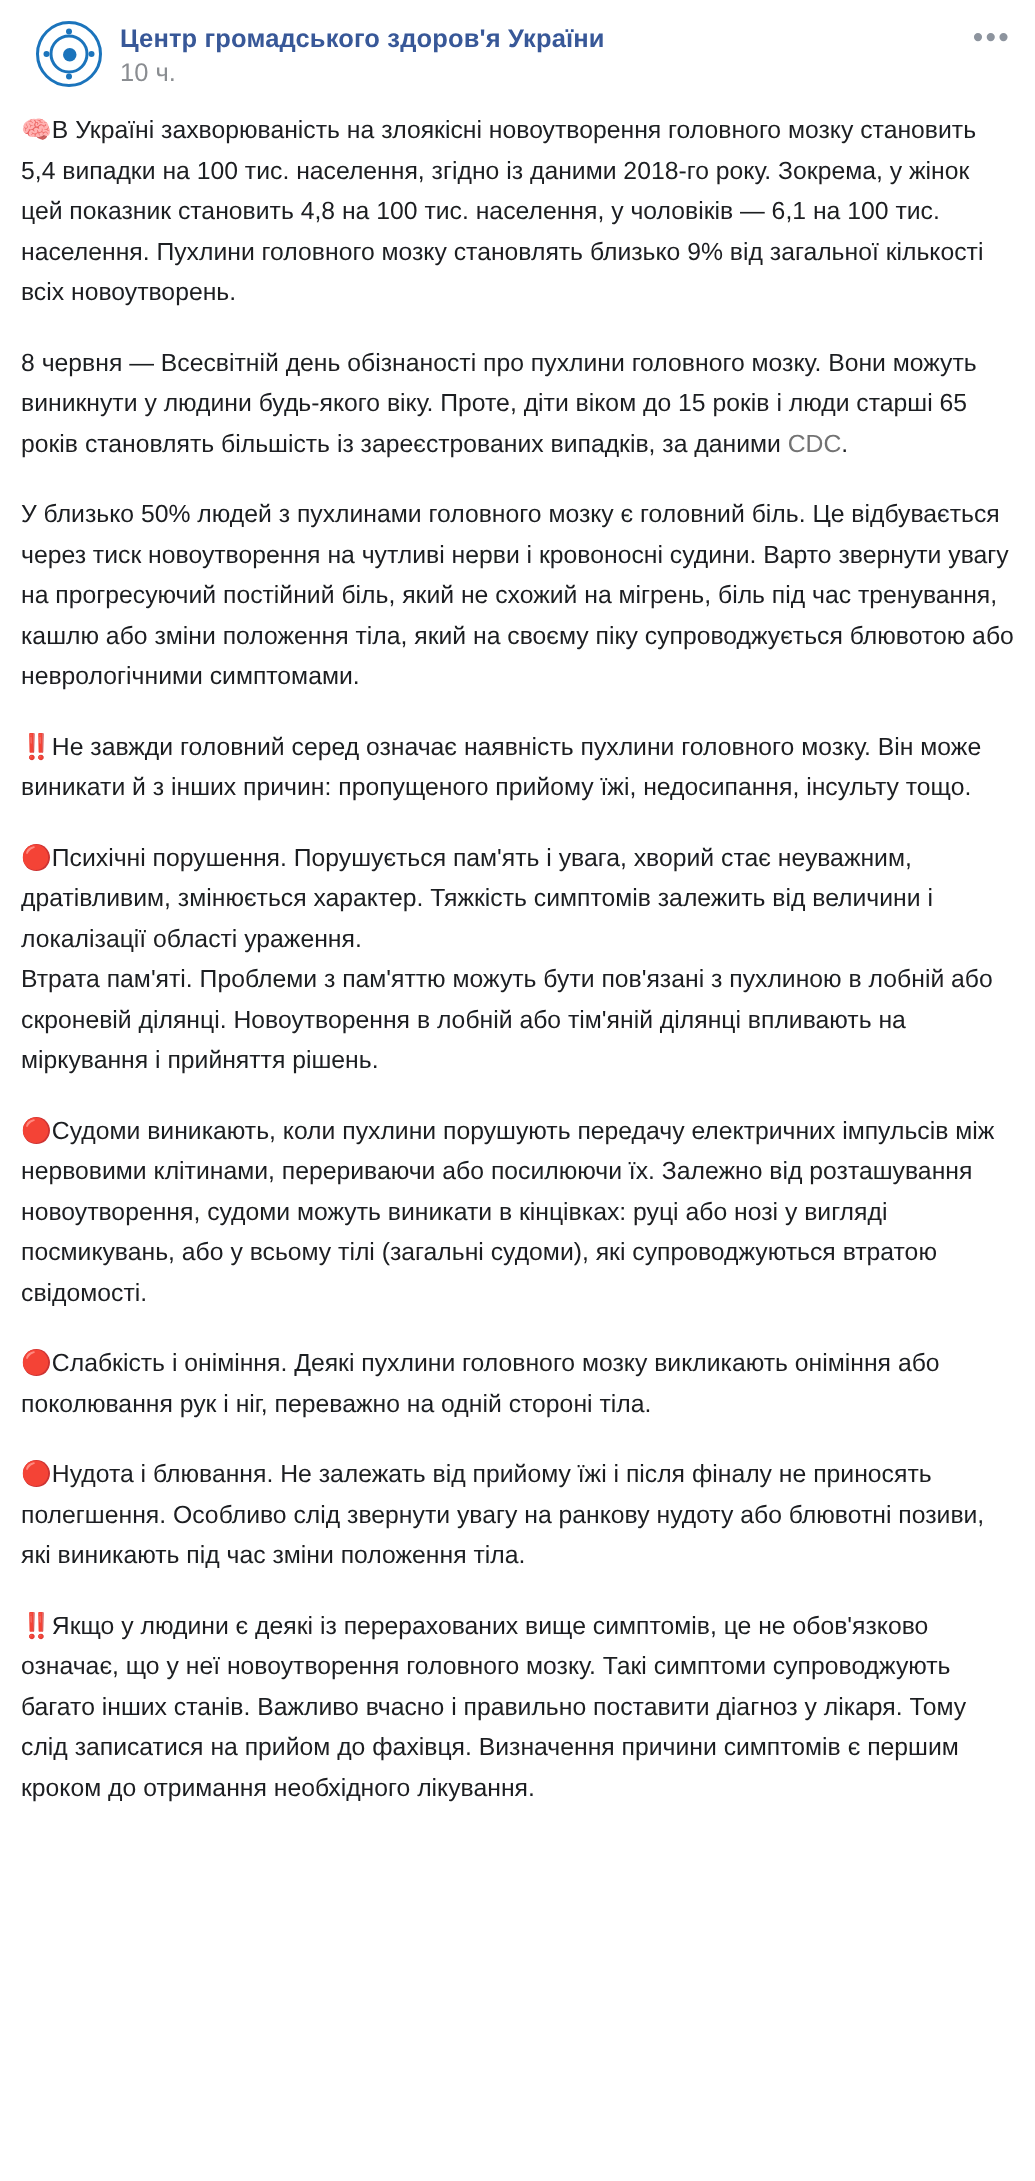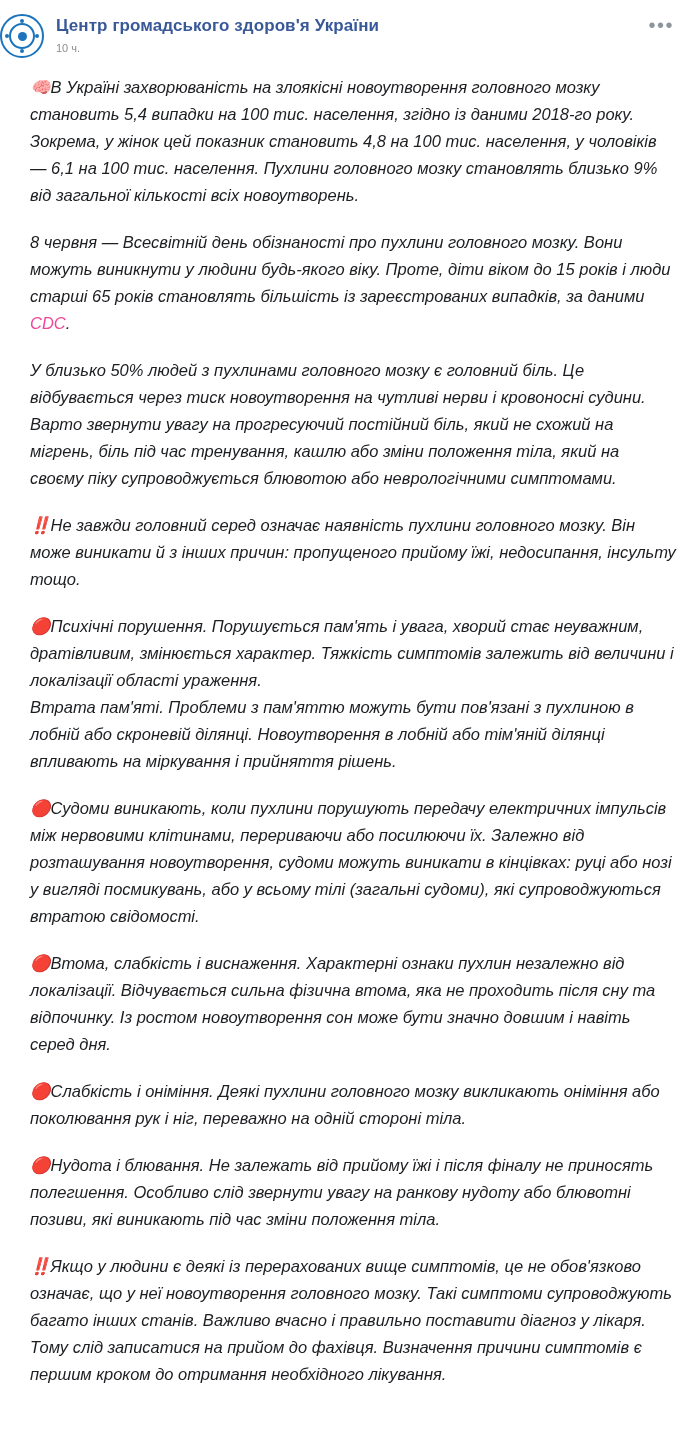--- a/index.html
+++ b/index.html
@@ -15,21 +15,21 @@
     color: #1c1e21;
   }
   .post {
     width: 690px;
     background: #ffffff;
     padding: 0;
   }
   .post-header {
     display: flex;
     align-items: flex-start;
-    padding: 14px 16px 6px 0;
+    padding: 14px 16px 6px 24px;
     position: relative;
   }
   .avatar {
     width: 44px;
     height: 44px;
     border-radius: 50%;
     background: #ffffff;
     border: 2px solid #1b74bc;
     flex: 0 0 auto;
     margin-right: 12px;
@@ -76,21 +76,21 @@
     padding-top: 1px;
   }
   .page-name {
     font-size: 17px;
     font-weight: bold;
     color: #385898;
     line-height: 21px;
     letter-spacing: 0.1px;
   }
   .timestamp {
-    font-size: 11px;
+    font-size: 17px;
     color: #8a8d91;
     line-height: 19px;
     margin-top: 3px;
   }
   .more-btn {
     position: absolute;
     right: 16px;
     top: 18px;
     color: #8d949e;
     font-size: 20px;
@@ -99,28 +99,27 @@
     cursor: pointer;
     user-select: none;
   }
   .post-body {
     padding: 10px 14px 16px 14px;
     font-size: 16.5px;
     line-height: 27px;
     color: #1c1e21;
   }
   .post-body p {
-    margin: 0 0 20px 16px;
-    font-style: italic;
+    margin: 0 0 20px 0;
   }
   .post-body p:last-child {
     margin-bottom: 0;
   }
   .post-body a {
-    color: #ec4899;
+    color: #737373;
     text-decoration: none;
   }
 </style>
 </head>
 <body>
 
 <div class="post">
 
   <div class="post-header">
     <div class="avatar">
@@ -139,19 +138,18 @@
   </div>
 
   <div class="post-body">
     <p>🧠В Україні захворюваність на злоякісні новоутворення головного мозку становить 5,4 випадки на 100 тис. населення, згідно із даними 2018-го року. Зокрема, у жінок цей показник становить 4,8 на 100 тис. населення, у чоловіків — 6,1 на 100 тис. населення. Пухлини головного мозку становлять близько 9% від загальної кількості всіх новоутворень.</p>
     <p><span>8 червня — Всесвітній день обізнаності про пухлини головного мозку. Вони можуть виникнути у людини будь-якого віку. Проте, діти віком до 15 років і люди старші 65 років становлять більшість із зареєстрованих випадків, за даними <a href="#">CDC</a>.</span></p>
     <p>У близько 50% людей з пухлинами головного мозку є головний біль. Це відбувається через тиск новоутворення на чутливі нерви і кровоносні судини. Варто звернути увагу на прогресуючий постійний біль, який не схожий на мігрень, біль під час тренування, кашлю або зміни положення тіла, який на своєму піку супроводжується блювотою або неврологічними симптомами.</p>
     <p>‼️Не завжди головний серед означає наявність пухлини головного мозку. Він може виникати й з інших причин: пропущеного прийому їжі, недосипання, інсульту тощо.</p>
     <p style="white-space: pre-line;">🔴Психічні порушення. Порушується пам'ять і увага, хворий стає неуважним, дратівливим, змінюється характер. Тяжкість симптомів залежить від величини і локалізації області ураження.
 Втрата пам'яті. Проблеми з пам'яттю можуть бути пов'язані з пухлиною в лобній або скроневій ділянці. Новоутворення в лобній або тім'яній ділянці впливають на міркування і прийняття рішень.</p>
     <p>🔴Судоми виникають, коли пухлини порушують передачу електричних імпульсів між нервовими клітинами, перериваючи або посилюючи їх. Залежно від розташування новоутворення, судоми можуть виникати в кінцівках: руці або нозі у вигляді посмикувань, або у всьому тілі (загальні судоми), які супроводжуються втратою свідомості.</p>
-    <p>🔴Втома, слабкість і виснаження. Характерні ознаки пухлин незалежно від локалізації. Відчувається сильна фізична втома, яка не проходить після сну та відпочинку. Із ростом новоутворення сон може бути значно довшим і навіть серед дня.</p>
     <p>🔴Слабкість і оніміння. Деякі пухлини головного мозку викликають оніміння або поколювання рук і ніг, переважно на одній стороні тіла.</p>
     <p>🔴Нудота і блювання. Не залежать від прийому їжі і після фіналу не приносять полегшення. Особливо слід звернути увагу на ранкову нудоту або блювотні позиви, які виникають під час зміни положення тіла.</p>
     <p>‼️Якщо у людини є деякі із перерахованих вище симптомів, це не обов'язково означає, що у неї новоутворення головного мозку. Такі симптоми супроводжують багато інших станів. Важливо вчасно і правильно поставити діагноз у лікаря. Тому слід записатися на прийом до фахівця. Визначення причини симптомів є першим кроком до отримання необхідного лікування.</p>
   </div>
 
 </div>
 
 </body></html>

